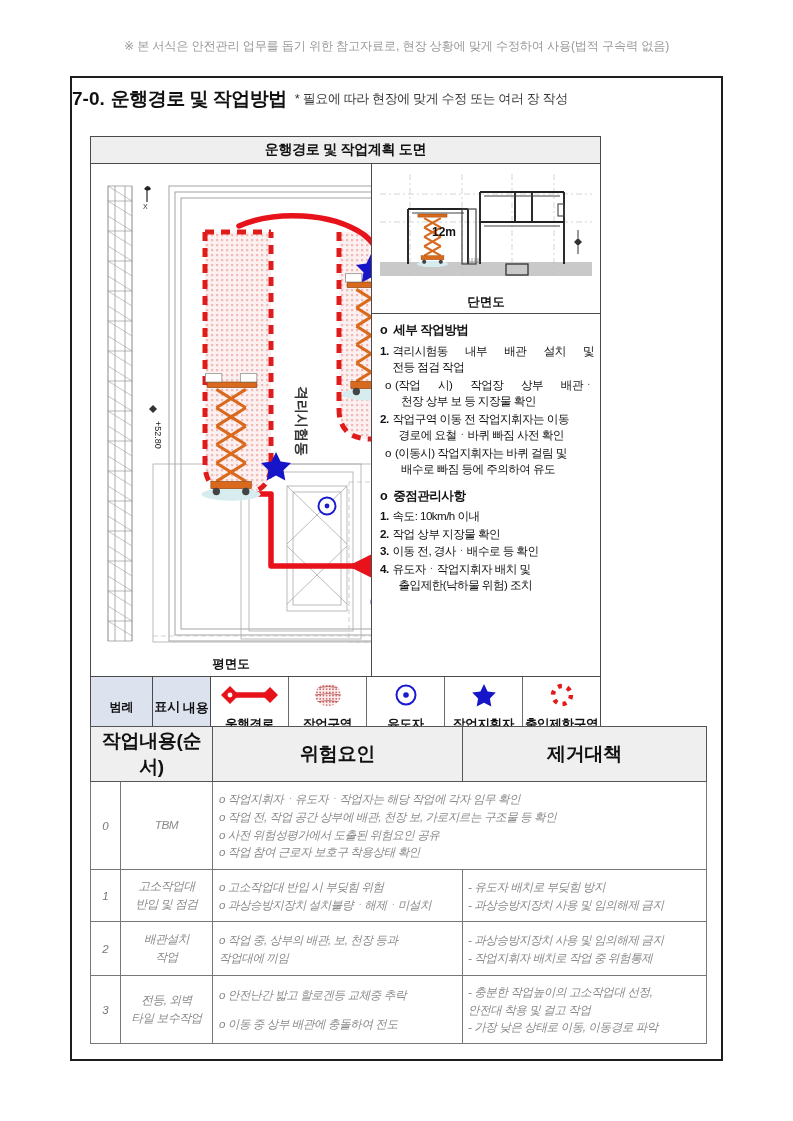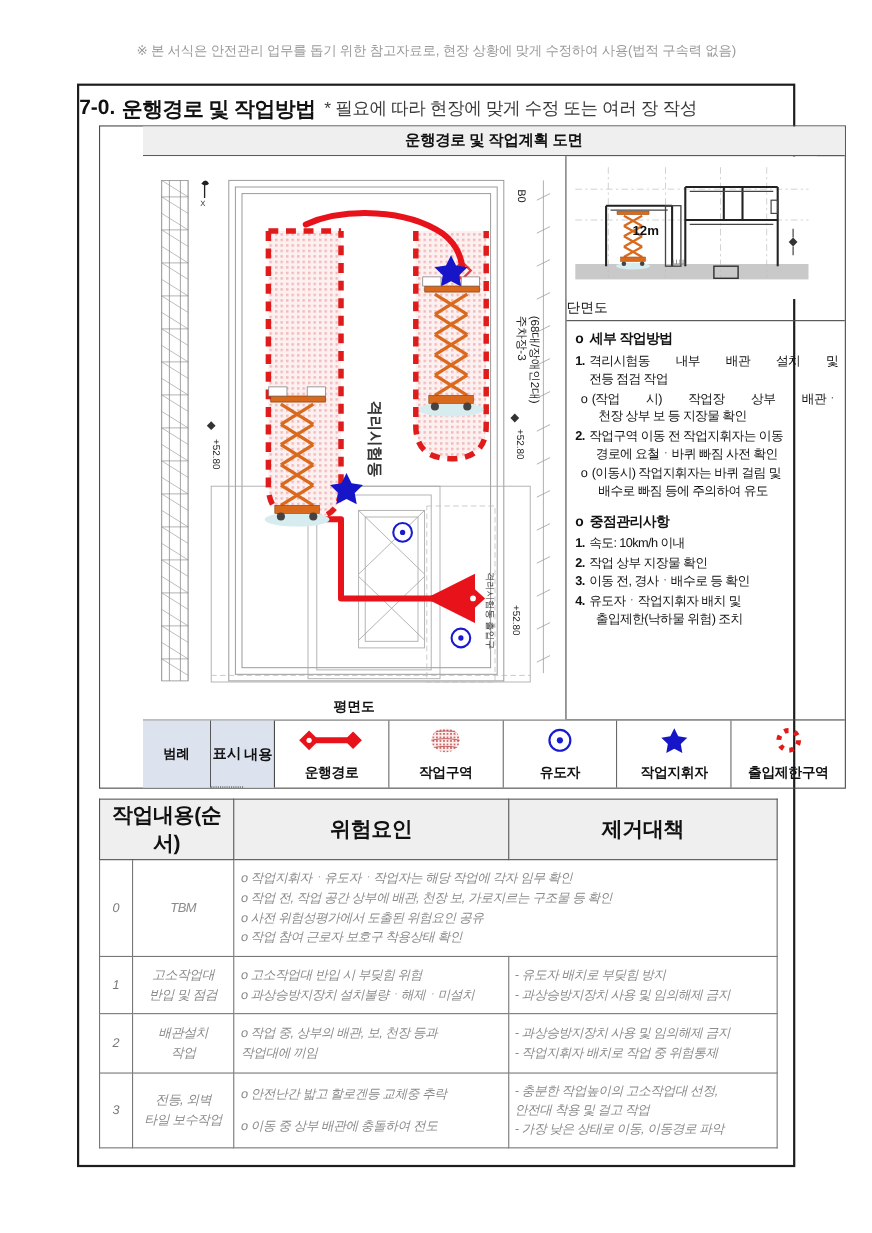--- a/index.html
+++ b/index.html
@@ -52,36 +52,35 @@
     font-weight: bold;
     letter-spacing: 0px;
   }
   .title-main {
     font-size: 19px;
     font-weight: bold;
     margin-left: 6px;
     letter-spacing: -0.5px;
   }
   .title-note {
-    font-size: 16px;
+    font-size: 13px;
     color: #3a3a3a;
     margin-left: 8px;
     letter-spacing: -0.4px;
     white-space: nowrap;
   }
 
   
   .inner {
     position: absolute;
     left: 18px;
-    top: 36px;
-    width: 679px;
+    top: 58px;
+    width: 511px;
     box-sizing: border-box;
     border: 1.6px solid #4a4a4a;
-    padding-left: 39px;
   }
 
   .drawing-header {
     height: 26px;
     background: #efefef;
     border-bottom: 1.6px solid #4a4a4a;
     display: flex;
     align-items: center;
     justify-content: center;
     font-size: 14px;
@@ -112,23 +111,23 @@
   .section-box {
     height: 150px;
     position: relative;
     border-bottom: 1.6px solid #4a4a4a;
     box-sizing: border-box;
     overflow: hidden;
   }
   .section-caption {
     position: absolute;
     bottom: 2px; left: 0; right: 0;
-    text-align: left;
+    text-align: center;
     font-size: 12.5px;
-    font-weight: normal;
+    font-weight: bold;
   }
   .plan-caption {
     position: absolute;
     bottom: 3px; left: 0; right: 0;
     text-align: center;
     font-size: 12.5px;
     font-weight: bold;
   }
 
   

